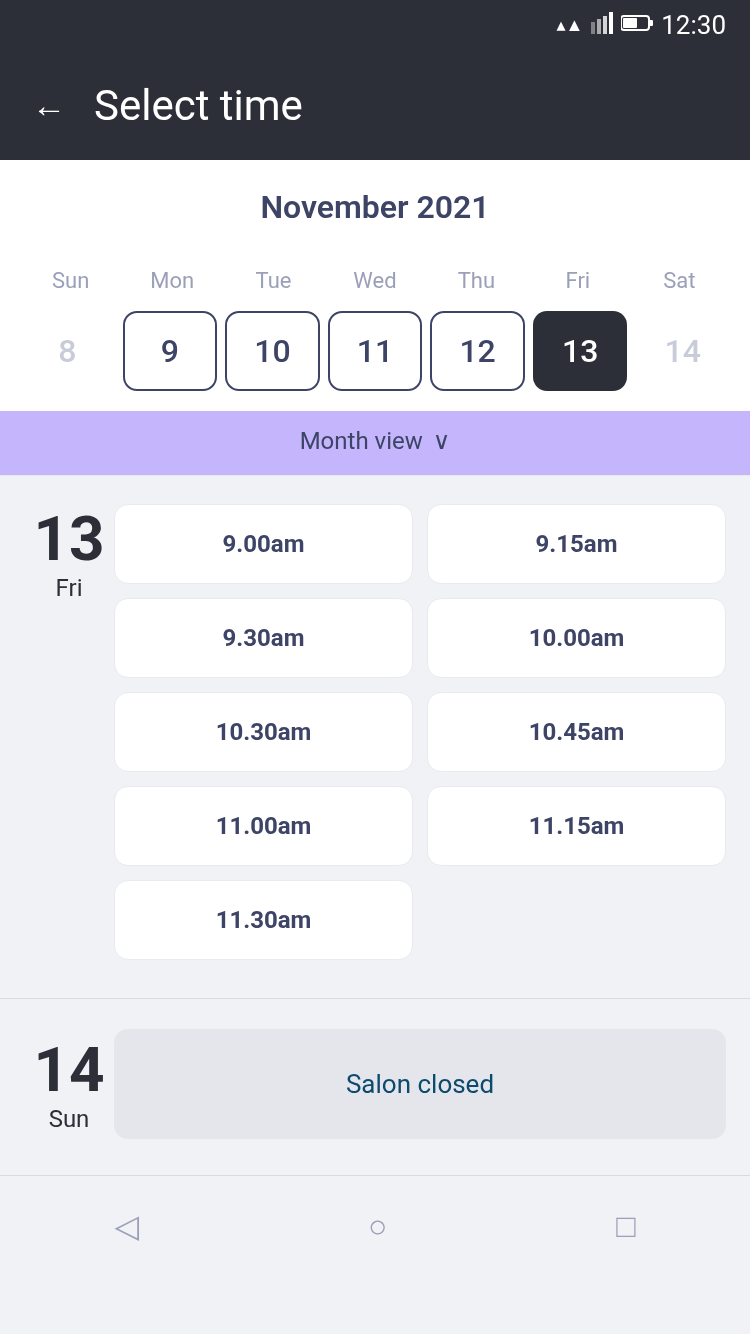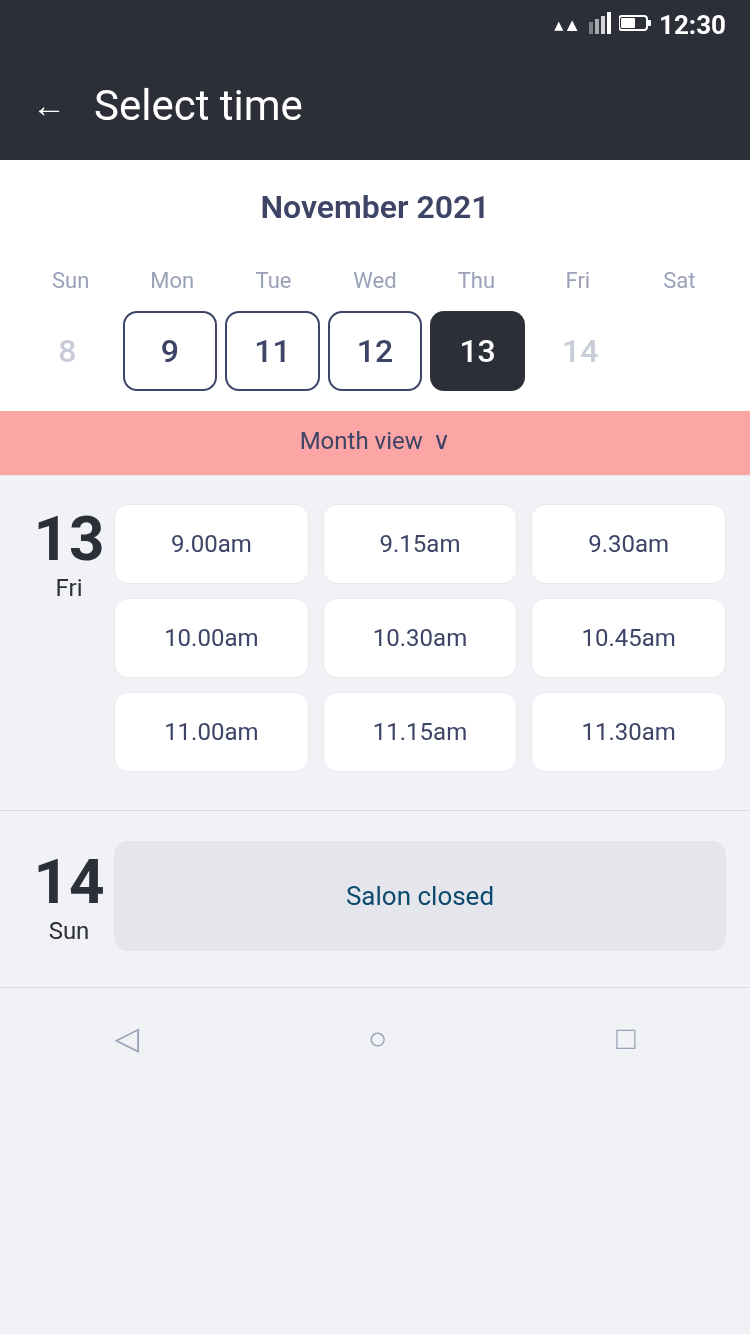--- a/index.html
+++ b/index.html
@@ -18,21 +18,21 @@
       height: 50px;
       display: flex;
       align-items: center;
       justify-content: flex-end;
       padding: 0 24px;
       gap: 10px;
     }
     .status-bar .time {
       color: white;
       font-size: 26px;
-      font-weight: 700;
+      font-weight: 400;
     }
     .status-icons {
       display: flex;
       align-items: center;
       gap: 8px;
     }
     .wifi-icon, .signal-icon, .battery-icon {
       color: white;
       font-size: 18px;
     }
@@ -108,21 +108,21 @@
       background: white;
     }
     .date-cell.selected {
       background: #2c2f38;
       color: white;
       border: none;
     }
 
     
     .month-view-row {
-      background: #fca5a5;
+      background: #c4b5fd;
       display: flex;
       align-items: center;
       justify-content: center;
       padding: 16px 0 20px;
       gap: 10px;
       border-bottom: 1px solid #e8eaef;
     }
     .month-view-label {
       font-size: 24px;
       color: #3d4466;
@@ -157,22 +157,23 @@
     }
     .day-name {
       font-size: 24px;
       color: #2c2f38;
       font-weight: 400;
       margin-top: 4px;
     }
     .time-slots-grid {
       flex: 1;
       display: grid;
-      grid-template-columns: repeat(3, 1fr);
+      grid-template-columns: repeat(2, 1fr);
       gap: 14px;
+      font-weight: bold;
     }
     .time-slot {
       background: white;
       border-radius: 14px;
       display: flex;
       align-items: center;
       justify-content: center;
       height: 80px;
       font-size: 24px;
       color: #3d4466;
@@ -263,20 +264,21 @@
       <div class="weekday">Tue</div>
       <div class="weekday">Wed</div>
       <div class="weekday">Thu</div>
       <div class="weekday">Fri</div>
       <div class="weekday">Sat</div>
     </div>
   <div class="dates-row">
 
   <div class="date-cell inactive">8</div>
       <div class="date-cell active-outline">9</div>
+      <div class="date-cell active-outline">10</div>
       <div class="date-cell active-outline">11</div>
       <div class="date-cell active-outline">12</div>
       <div class="date-cell selected">13</div>
       <div class="date-cell inactive">14</div>
     </div>
 </div>
 
 <div class="month-view-row">
   <span class="month-view-label">Month view</span>
   <span class="chevron-down">∨</span>

